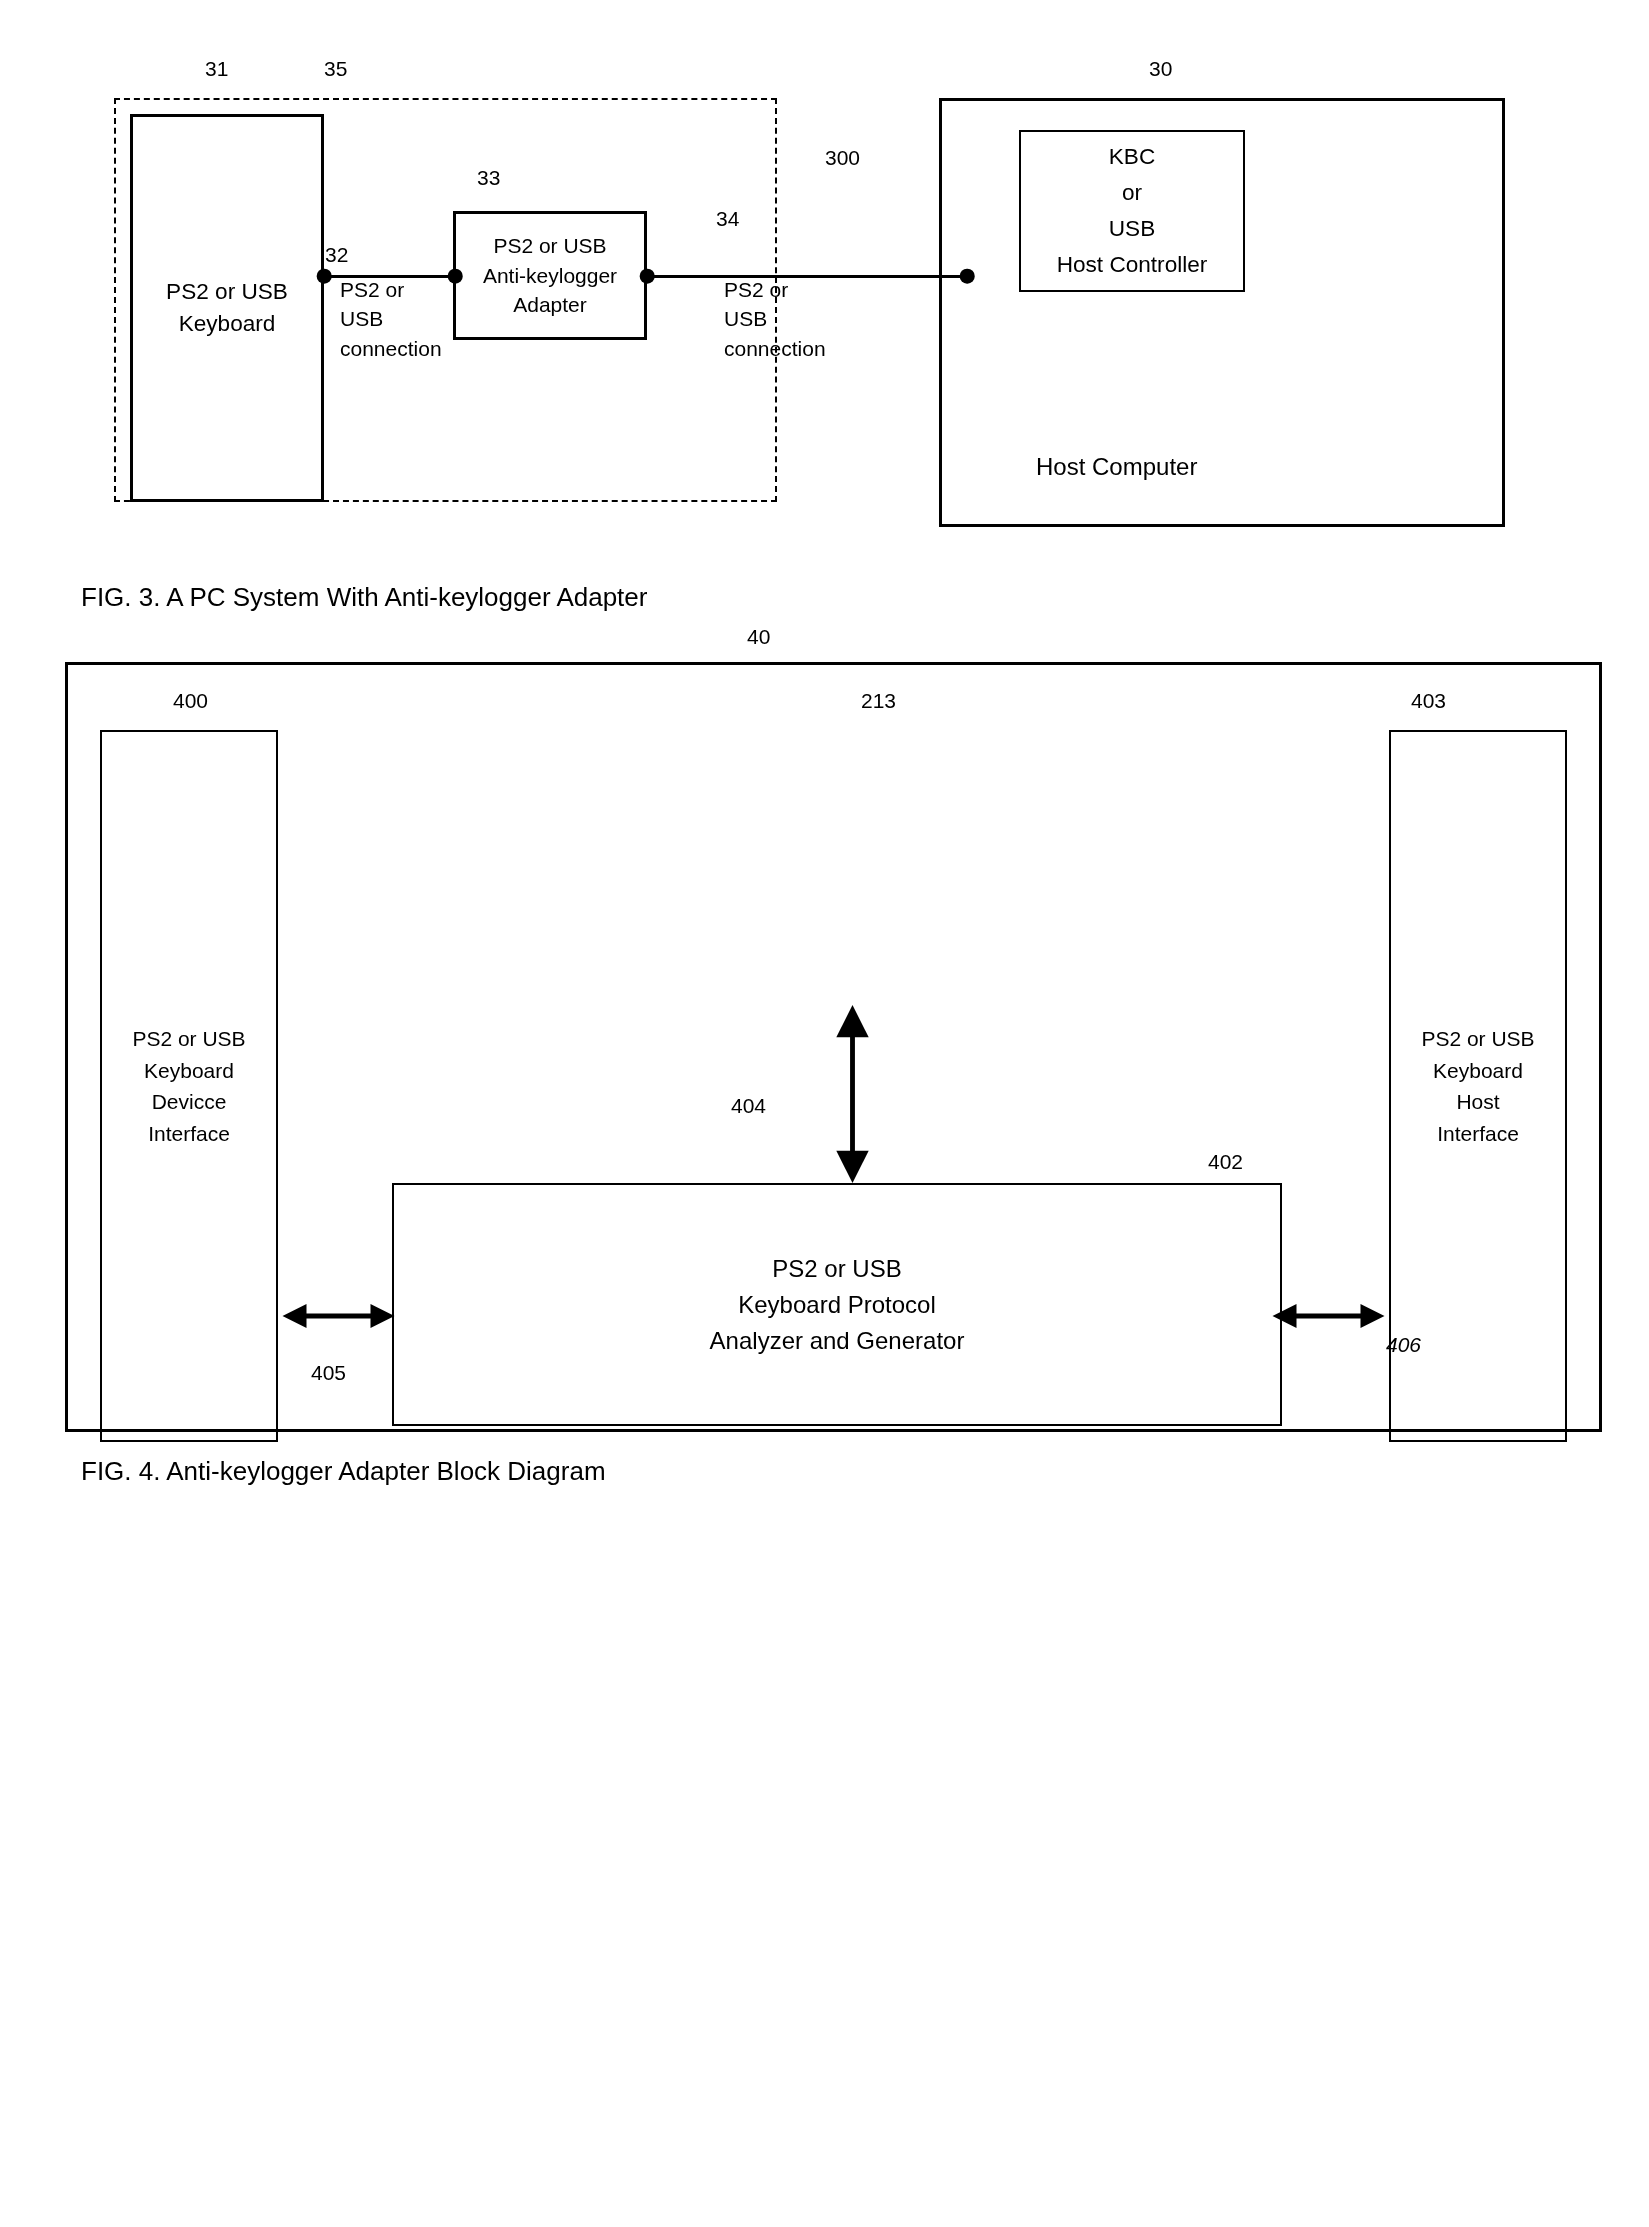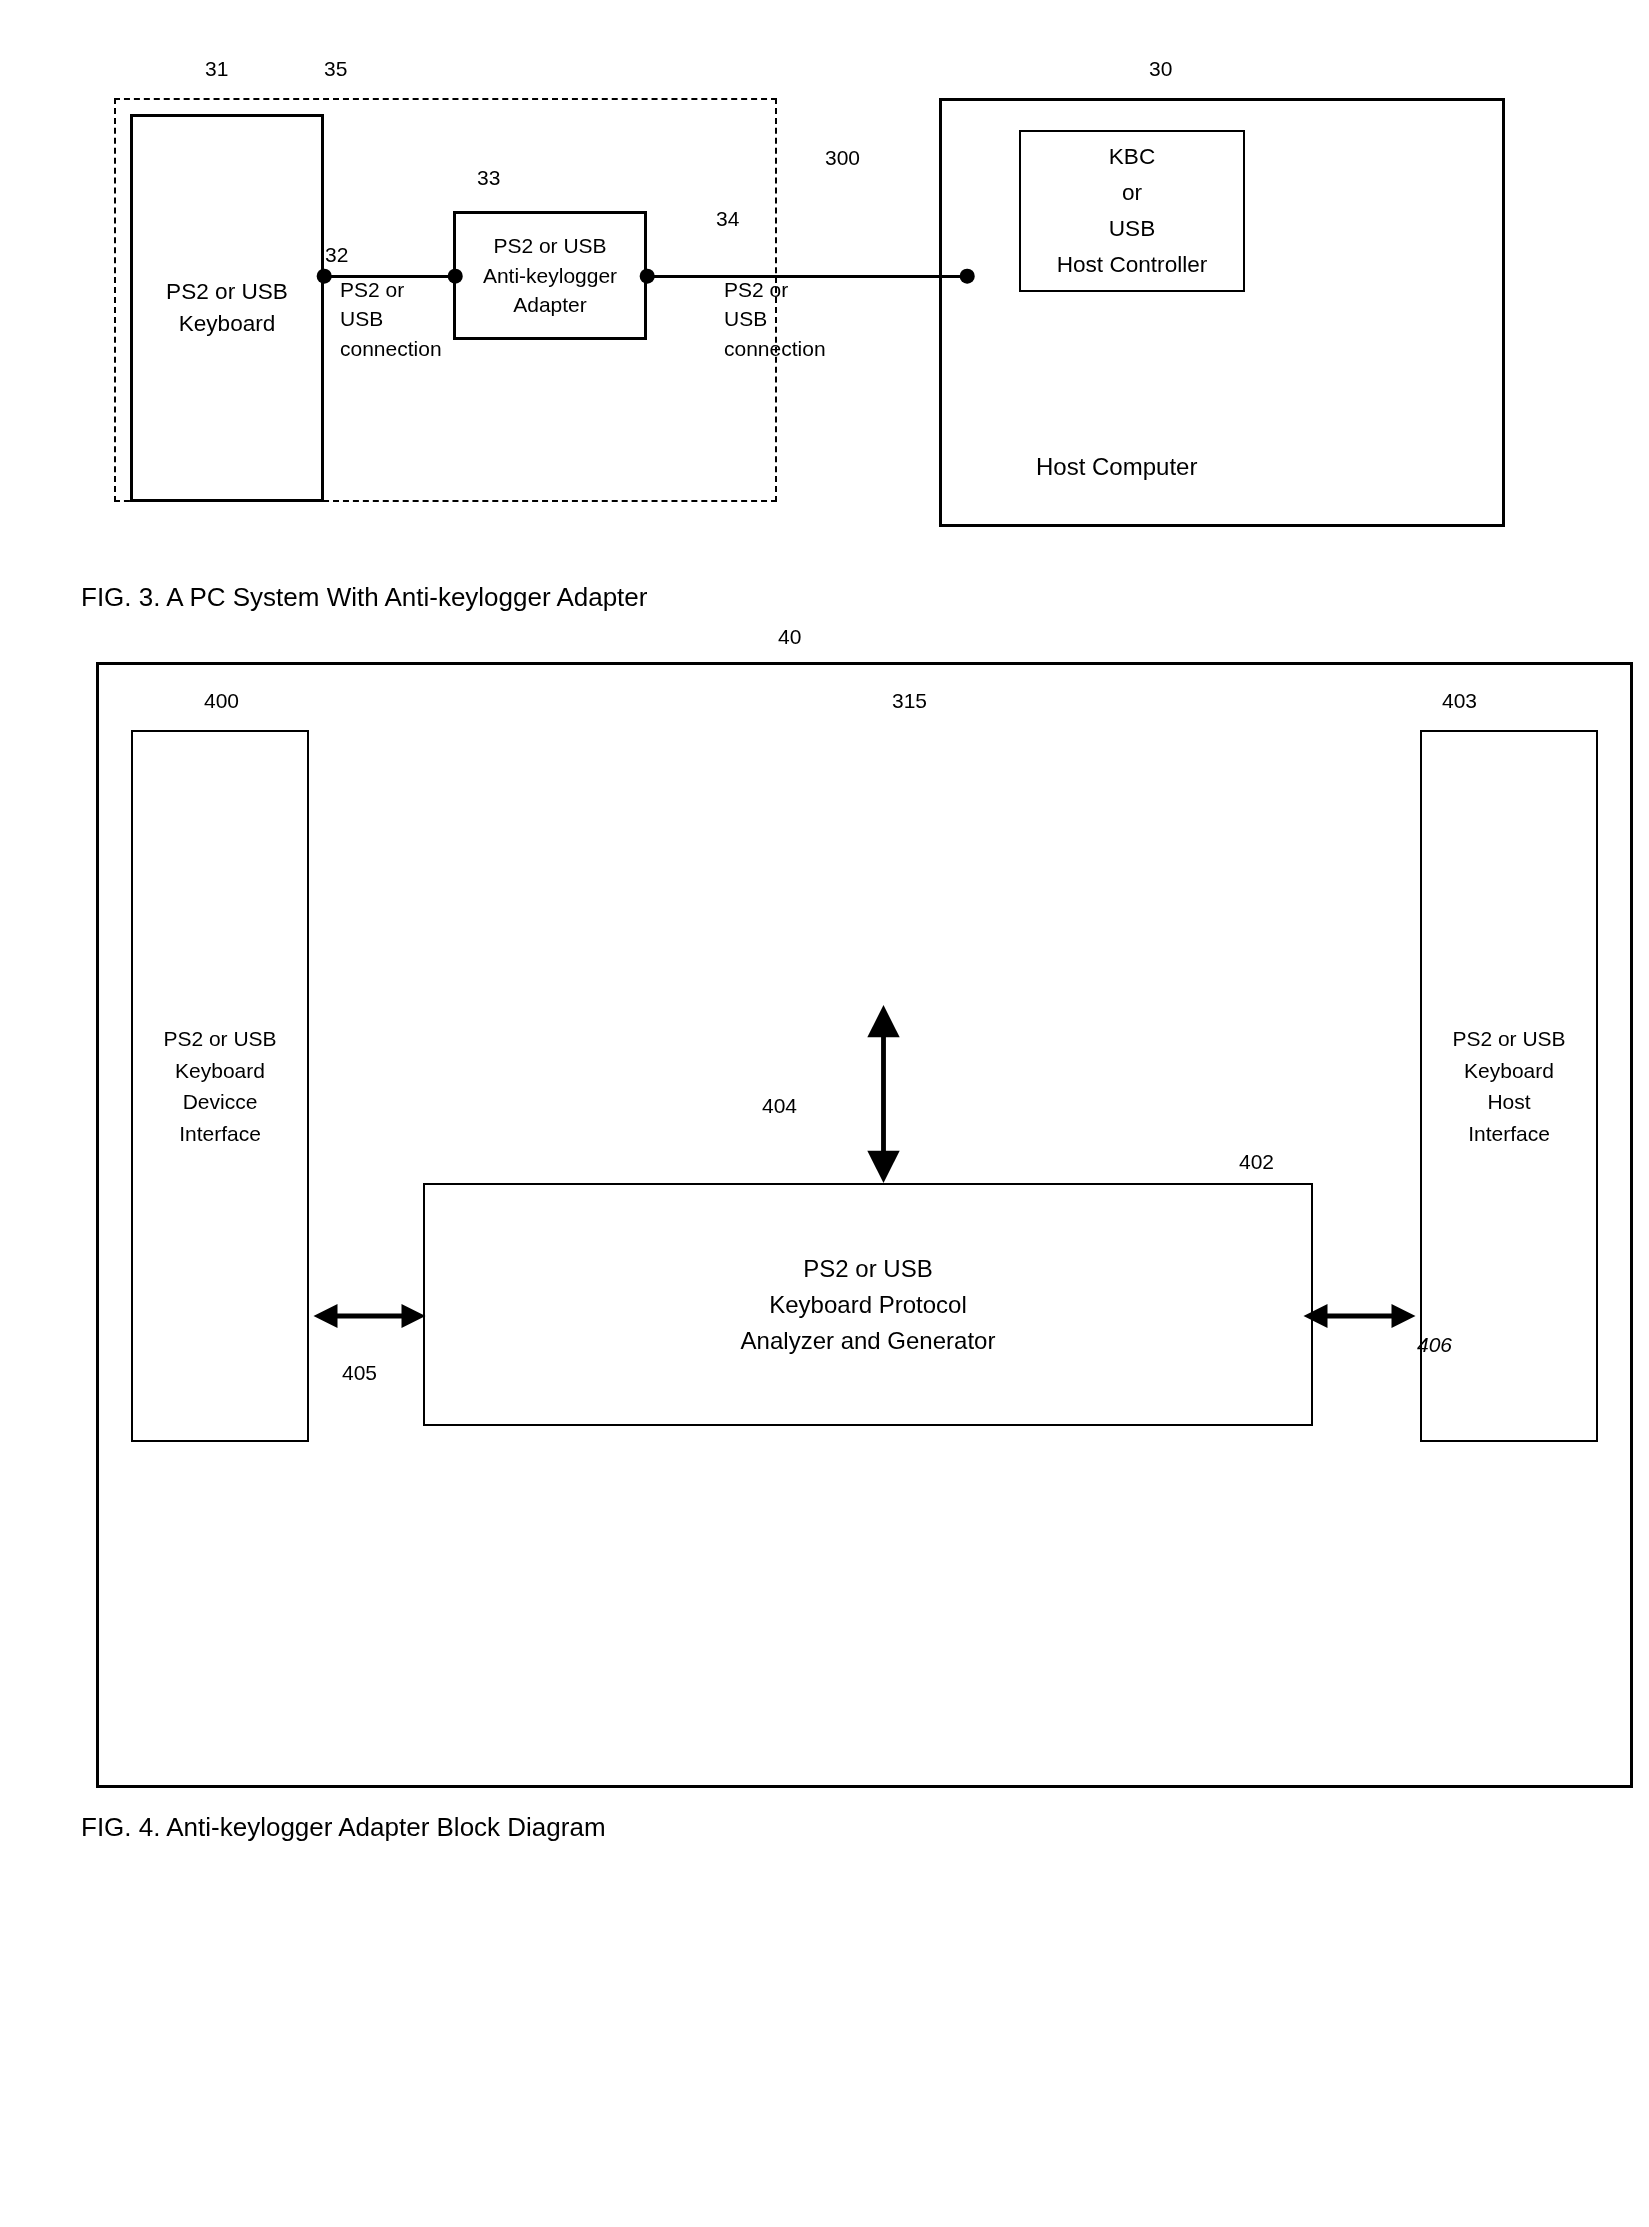--- a/index.html
+++ b/index.html
@@ -133,23 +133,22 @@
 
     
     .fig4-container {
       position: relative;
       width: 1537px;
       margin-top: 49px;
     }
     .fig4-diagram {
       position: relative;
       width: 1537px;
-      height: 1126px;
+      height: 770px;
       border: 3.2px solid #000;
-      margin-left: 31px;
     }
 
     
     .dev-iface-box {
       position: absolute;
       left: 32px;
       top: 65px;
       width: 178px;
       height: 712px;
       border: 2.4px solid #000;
@@ -303,21 +302,21 @@
   </div>
 </div>
 
 <div class="fig4-container">
   <div class="fig4-diagram">
 
     <span class="ref-label" style="left:679px; top:-40px;">40</span>
 
     <span class="ref-label" style="left:105px; top:24px;">400</span>
 
-    <span class="ref-label" style="left:793px; top:24px;">315</span>
+    <span class="ref-label" style="left:793px; top:24px;">213</span>
 
     <span class="ref-label" style="left:1343px; top:24px;">403</span>
 
     <div class="dev-iface-box">
       <span class="dev-iface-label">PS2 or USB<br>Keyboard<br>Devicce<br>Interface</span>
     </div>
 
 
     <div class="host-iface-box">
       <span class="host-iface-label">PS2 or USB<br>Keyboard<br>Host<br>Interface</span>

